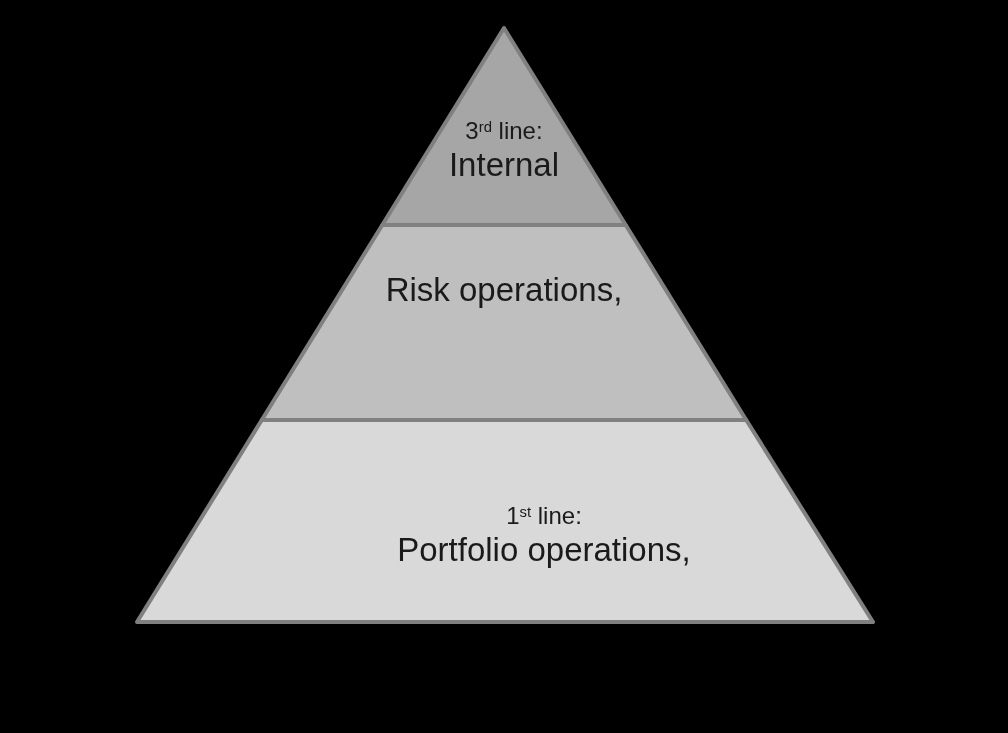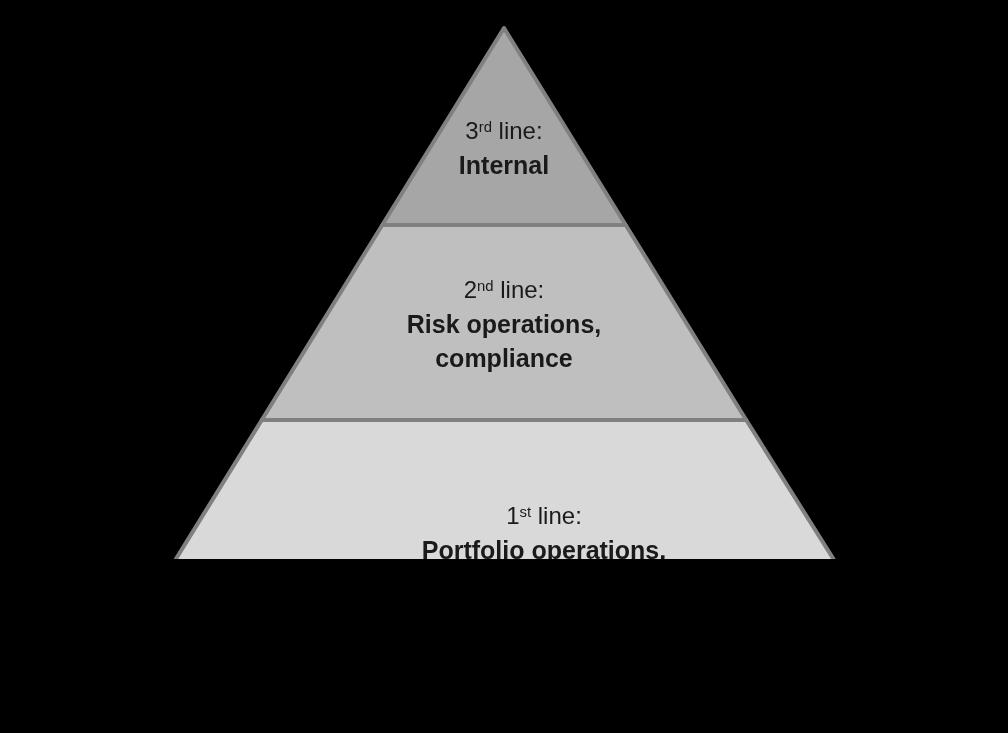--- a/index.html
+++ b/index.html
@@ -3,21 +3,21 @@
 <meta charset="utf-8">
 <style>
   html, body {
     margin: 0;
     padding: 0;
     background: #000000;
   }
   .stage {
     position: relative;
     width: 1008px;
-    height: 559px;
+    height: 733px;
     background: #000000;
     overflow: hidden;
     font-family: "Liberation Sans", sans-serif;
   }
   .pyramid-svg {
     position: absolute;
     left: 0;
     top: 0;
   }
   .pyramid-svg polygon {
@@ -35,22 +35,22 @@
   }
   .tier-label .title-line {
     font-weight: 400;
   }
   .tier-label .title-line sup {
     font-size: 0.62em;
     vertical-align: 0.5em;
     line-height: 0;
   }
   .tier-label .bold-line {
-    font-weight: 700;
-    font-size: 25px;
+    font-weight: 400;
+    font-size: 33px;
   }
   .label-tier3 { top: 114px; }
   .label-tier2 { top: 273px; }
   .label-tier1 { top: 499px; padding-left: 40px; }
 </style>
 </head>
 <body>
 
 <div class="stage">
 
@@ -59,23 +59,21 @@
     <polygon points="382.3,225 625.7,225 746.2,420 261.8,420" stroke="#808080" fill="#bfbfbf"></polygon>
     <polygon points="261.8,420 746.2,420 873,622 137,622" stroke="#808080" fill="#d9d9d9"></polygon>
   </svg>
 
   <div class="tier-label label-tier3">
     <div class="title-line"><span>3</span><sup>rd</sup><span> line:</span></div>
     <div class="bold-line">Internal</div>
   </div>
 
   <div class="tier-label label-tier2">
-    <div class="title-line"><span>2</span><sup>nd</sup><span> line:</span></div>
     <div class="bold-line">Risk operations,</div>
-    <div class="bold-line">compliance</div>
   </div>
 
   <div class="tier-label label-tier1">
     <div class="title-line"><span>1</span><sup>st</sup><span> line:</span></div>
     <div class="bold-line">Portfolio operations,</div>
   </div>
 
 </div>
 
 </body></html>

